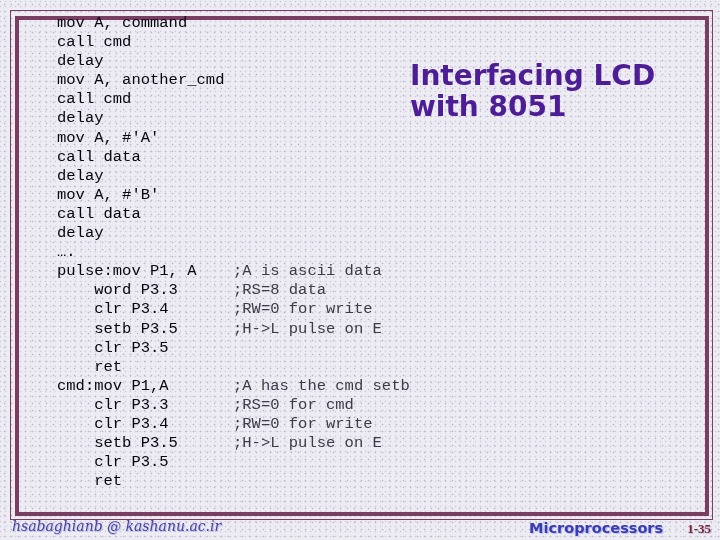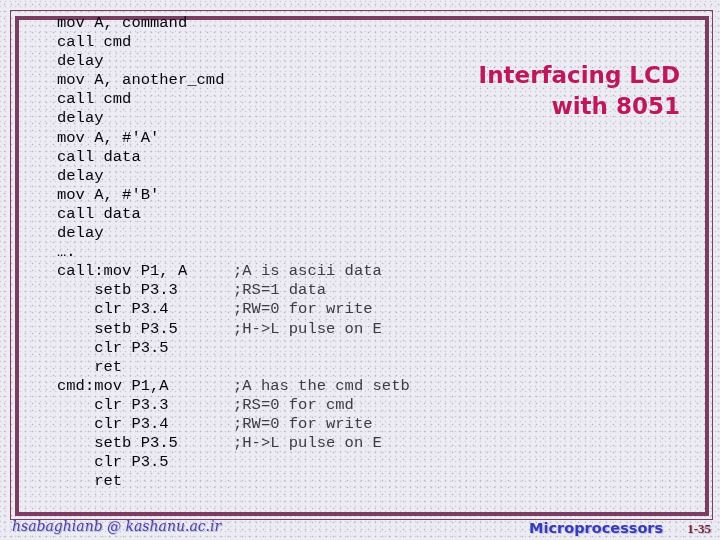--- a/index.html
+++ b/index.html
@@ -26,23 +26,23 @@
     position:absolute; left:57px; top:14px;
     font-family:"Liberation Mono","DejaVu Sans Mono",monospace;
     font-size:15.5px; line-height:19.1px;
   }
   .code-line{display:flex; white-space:pre;}
   .instr{font-weight:normal; color:#06060f; width:176px; flex:none;}
   .code-line.plain .instr{font-weight:normal; color:#3c3c46; width:auto;}
   .comment{font-weight:normal; color:#3c3c46;}
   .slide-title{
     position:absolute; left:410px; top:60px; width:270px;
-    text-align:right; color:#be185d;
+    text-align:left; color:#4c1d95;
     font-family:"DejaVu Sans","Liberation Sans",sans-serif;
-    font-weight:bold; font-size:23px; line-height:31px;
+    font-weight:bold; font-size:28px; line-height:31px;
   }
   .footer-author{
     position:absolute; left:12px; top:518px;
     font-family:"DejaVu Serif","Liberation Serif",serif;
     font-style:italic; font-size:14px; color:#4a41a0;
     text-shadow:1px 1px 0 #bcc2e8;
   }
   .footer-right{
     position:absolute; right:9px; top:520px;
     display:flex; align-items:baseline; gap:24px;
@@ -71,22 +71,22 @@
     <div class="code-line"><span class="instr">mov A, another_cmd</span></div>
     <div class="code-line"><span class="instr">call cmd</span></div>
     <div class="code-line"><span class="instr">delay</span></div>
     <div class="code-line"><span class="instr">mov A, #'A'</span></div>
     <div class="code-line"><span class="instr">call data</span></div>
     <div class="code-line"><span class="instr">delay</span></div>
     <div class="code-line"><span class="instr">mov A, #'B'</span></div>
     <div class="code-line"><span class="instr">call data</span></div>
     <div class="code-line"><span class="instr">delay</span></div>
     <div class="code-line"><span class="instr">….</span></div>
-    <div class="code-line"><span class="instr">call:mov P1, A</span><span class="comment">;A is ascii data</span></div>
-    <div class="code-line"><span class="instr">    setb P3.3</span><span class="comment">;RS=1 data</span></div>
+    <div class="code-line"><span class="instr">pulse:mov P1, A</span><span class="comment">;A is ascii data</span></div>
+    <div class="code-line"><span class="instr">    word P3.3</span><span class="comment">;RS=8 data</span></div>
     <div class="code-line"><span class="instr">    clr P3.4</span><span class="comment">;RW=0 for write</span></div>
     <div class="code-line"><span class="instr">    setb P3.5</span><span class="comment">;H-&gt;L pulse on E</span></div>
     <div class="code-line"><span class="instr">    clr P3.5</span></div>
     <div class="code-line"><span class="instr">    ret</span></div>
     <div class="code-line"><span class="instr">cmd:mov P1,A</span><span class="comment">;A has the cmd setb</span></div>
     <div class="code-line"><span class="instr">    clr P3.3</span><span class="comment">;RS=0 for cmd</span></div>
     <div class="code-line"><span class="instr">    clr P3.4</span><span class="comment">;RW=0 for write</span></div>
     <div class="code-line"><span class="instr">    setb P3.5</span><span class="comment">;H-&gt;L pulse on E</span></div>
     <div class="code-line"><span class="instr">    clr P3.5</span></div>
     <div class="code-line"><span class="instr">    ret</span></div>

